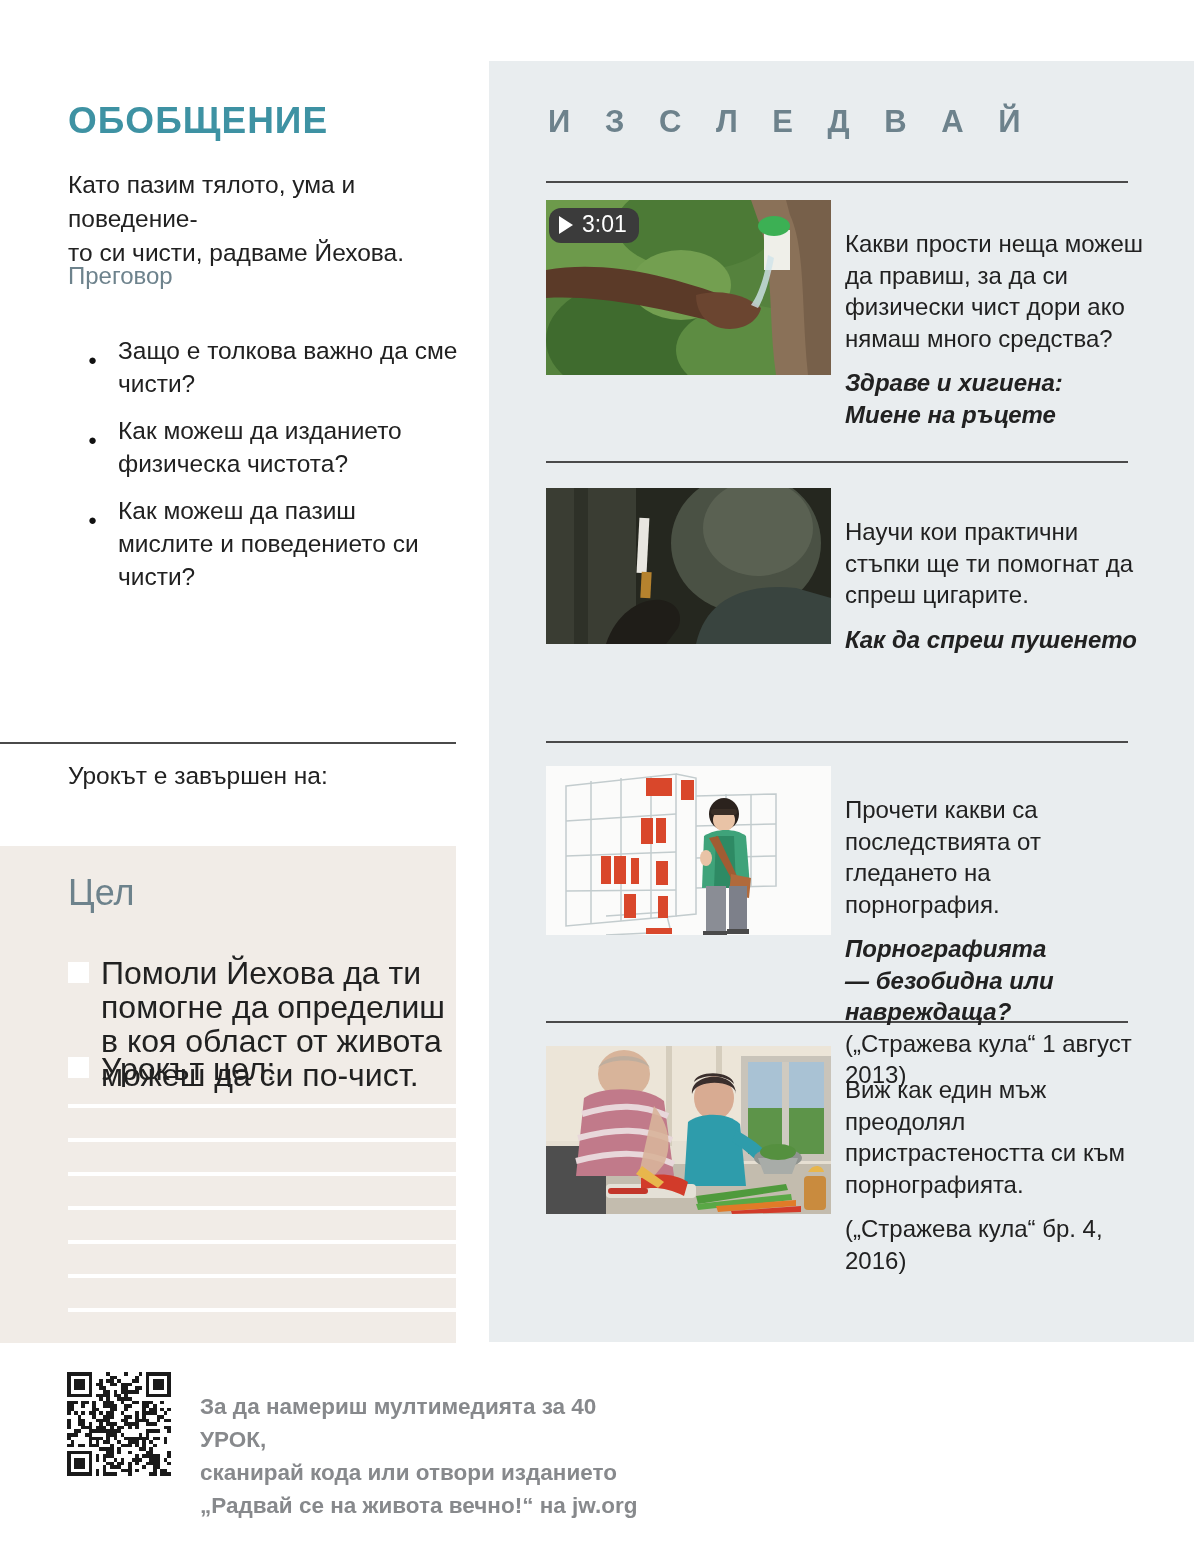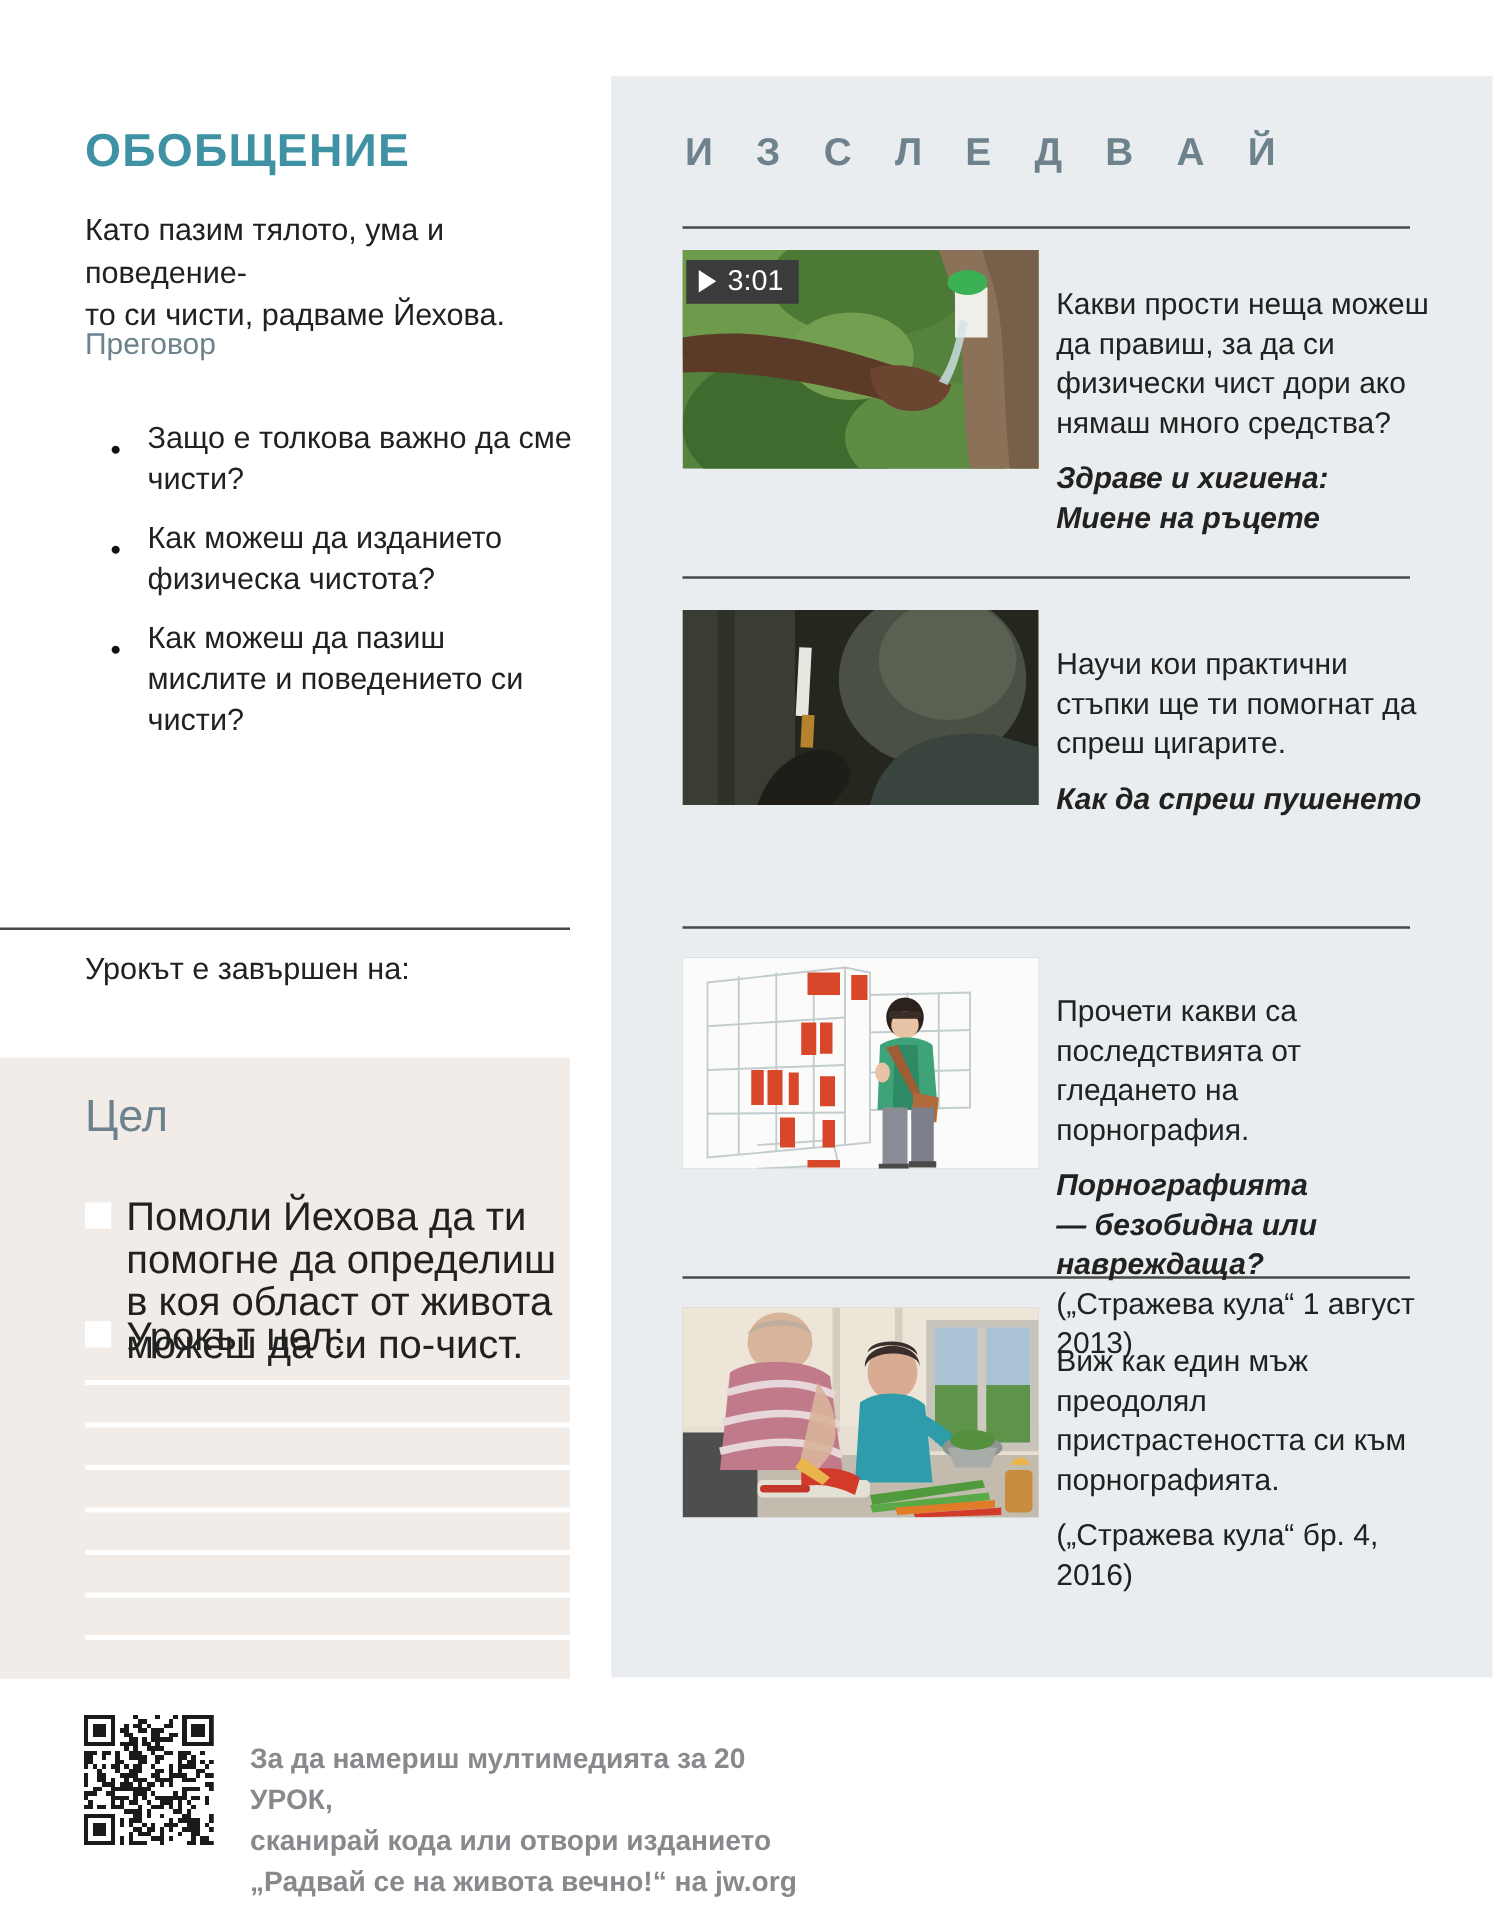--- a/index.html
+++ b/index.html
@@ -52,21 +52,21 @@
     color:var(--slate-heading);letter-spacing:13px;}
   .row-divider{height:2px;background:var(--divider);left:546px;width:582px;}
   .thumb{left:546px;width:285px;overflow:hidden;background:#ccc;}
   .thumb svg{display:block;width:100%;height:100%;}
   .item-text{left:845px;width:305px;font-size:24px;line-height:31.5px;margin-top:24px;}
   .item-question{margin-bottom:13px;white-space:pre-line;}
   .item-title{font-weight:bold;font-style:italic;white-space:pre-line;}
   .item-source{white-space:pre-line;}
   .video-badge{position:absolute;left:3px;top:8px;background:var(--badge-bg);
     color:#fff;font-size:23px;padding:3px 12px 5px 10px;display:flex;
-    align-items:center;gap:9px;}
+    align-items:center;gap:9px;border-radius:12px;}
   .play-tri{width:0;height:0;border-top:9px solid transparent;
     border-bottom:9px solid transparent;border-left:14px solid #fff;display:inline-block;}
 
   
   .qr{left:67px;top:1372px;width:104px;height:104px;background:#fff;}
   .footer-note{left:200px;top:1390px;width:460px;font-size:22.5px;font-weight:bold;
     line-height:33px;color:var(--footer-text);white-space:pre-line;}
 </style>
 </head>
 <body>
@@ -588,15 +588,15 @@
         <rect x="2" y="2" width="3" height="3"></rect>
         <rect x="22" y="0" width="7" height="7"></rect>
         <rect x="23" y="1" width="5" height="5" fill="#fff"></rect>
         <rect x="24" y="2" width="3" height="3"></rect>
         <rect x="0" y="22" width="7" height="7"></rect>
         <rect x="1" y="23" width="5" height="5" fill="#fff"></rect>
         <rect x="2" y="24" width="3" height="3"></rect>
       </g>
     </svg>
 </div>
-<p class="abs footer-note">За да намериш мултимедията за 20 УРОК,
+<p class="abs footer-note">За да намериш мултимедията за 40 УРОК,
 сканирай кода или отвори изданието
 „Радвай се на живота вечно!“ на jw.org</p>
 
 </body></html>

